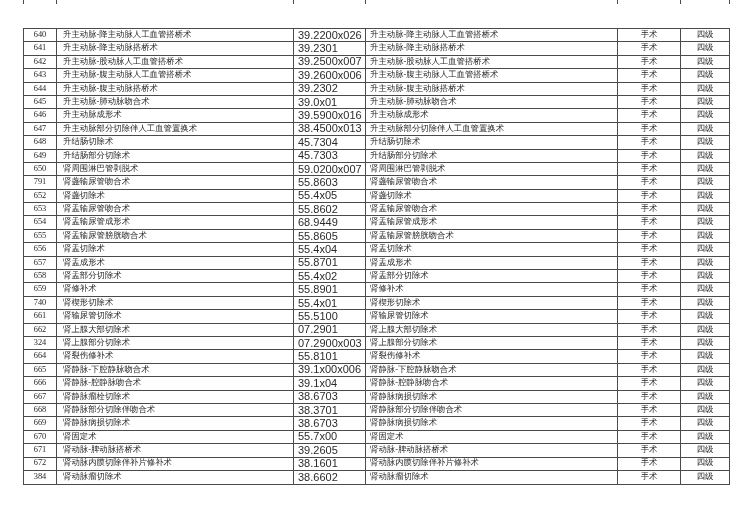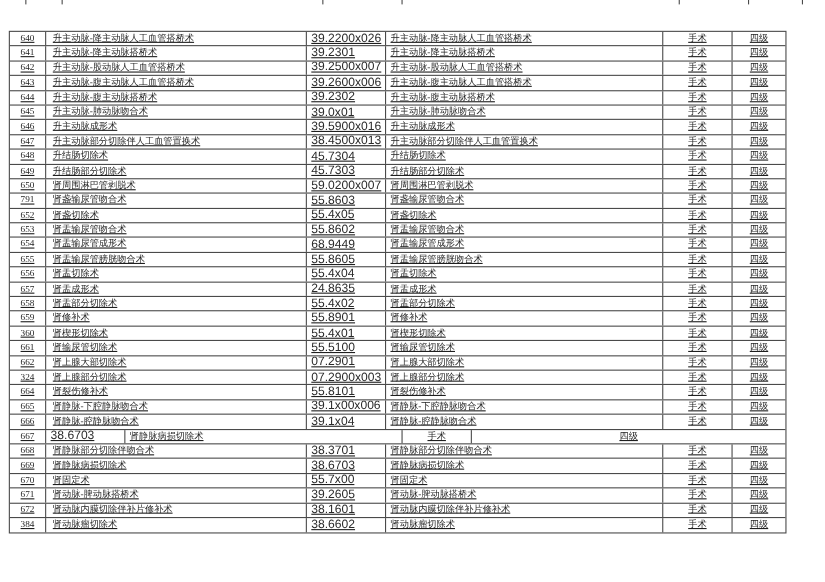--- a/index.html
+++ b/index.html
@@ -16,24 +16,23 @@
     position:relative;
     overflow:hidden;
   }
   
   .stub{
     position:absolute;top:0;width:1px;height:4px;
     background:var(--border);
   }
   
   .proc-table{
-    position:absolute;left:8px;top:28px;width:705px;
+    position:absolute;left:23px;top:28px;width:705px;
     border:1px solid var(--border);
     background:var(--bg);
-    text-decoration:underline;
   }
   .t-row{
     display:flex;
     height:13.4px;
     box-sizing:border-box;
     border-bottom:1px solid var(--border);
   }
   .t-row:last-child{border-bottom:none;}
   .t-cell{
     display:flex;align-items:center;
@@ -214,21 +213,21 @@
     <div class="t-cell c-name">肾盂切除术</div>
     <div class="t-cell c-code">55.4x04</div>
     <div class="t-cell c-std">肾盂切除术</div>
     <div class="t-cell c-cat">手术</div>
     <div class="t-cell c-lvl">四级</div>
   </div>
 
   <div class="t-row">
     <div class="t-cell c-num">657</div>
     <div class="t-cell c-name">肾盂成形术</div>
-    <div class="t-cell c-code">24.8635</div>
+    <div class="t-cell c-code">55.8701</div>
     <div class="t-cell c-std">肾盂成形术</div>
     <div class="t-cell c-cat">手术</div>
     <div class="t-cell c-lvl">四级</div>
   </div>
 
   <div class="t-row">
     <div class="t-cell c-num">658</div>
     <div class="t-cell c-name">肾盂部分切除术</div>
     <div class="t-cell c-code">55.4x02</div>
     <div class="t-cell c-std">肾盂部分切除术</div>
@@ -239,21 +238,21 @@
   <div class="t-row">
     <div class="t-cell c-num">659</div>
     <div class="t-cell c-name">肾修补术</div>
     <div class="t-cell c-code">55.8901</div>
     <div class="t-cell c-std">肾修补术</div>
     <div class="t-cell c-cat">手术</div>
     <div class="t-cell c-lvl">四级</div>
   </div>
 
   <div class="t-row">
-    <div class="t-cell c-num">360</div>
+    <div class="t-cell c-num">740</div>
     <div class="t-cell c-name">肾楔形切除术</div>
     <div class="t-cell c-code">55.4x01</div>
     <div class="t-cell c-std">肾楔形切除术</div>
     <div class="t-cell c-cat">手术</div>
     <div class="t-cell c-lvl">四级</div>
   </div>
 
   <div class="t-row">
     <div class="t-cell c-num">661</div>
     <div class="t-cell c-name">肾输尿管切除术</div>
@@ -303,20 +302,21 @@
     <div class="t-cell c-num">666</div>
     <div class="t-cell c-name">肾静脉-腔静脉吻合术</div>
     <div class="t-cell c-code">39.1x04</div>
     <div class="t-cell c-std">肾静脉-腔静脉吻合术</div>
     <div class="t-cell c-cat">手术</div>
     <div class="t-cell c-lvl">四级</div>
   </div>
 
   <div class="t-row">
     <div class="t-cell c-num">667</div>
+    <div class="t-cell c-name">肾静脉瘤栓切除术</div>
     <div class="t-cell c-code">38.6703</div>
     <div class="t-cell c-std">肾静脉病损切除术</div>
     <div class="t-cell c-cat">手术</div>
     <div class="t-cell c-lvl">四级</div>
   </div>
 
   <div class="t-row">
     <div class="t-cell c-num">668</div>
     <div class="t-cell c-name">肾静脉部分切除伴吻合术</div>
     <div class="t-cell c-code">38.3701</div>

